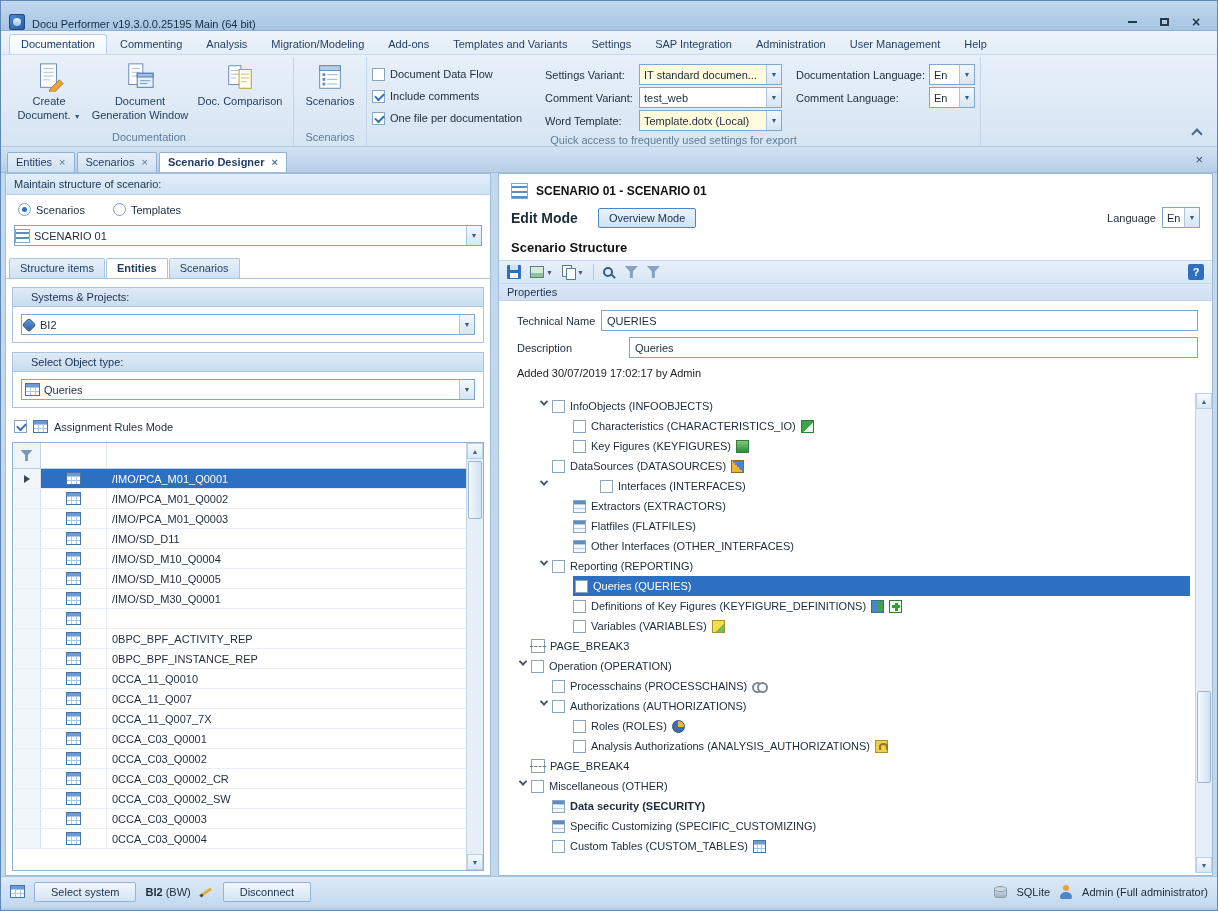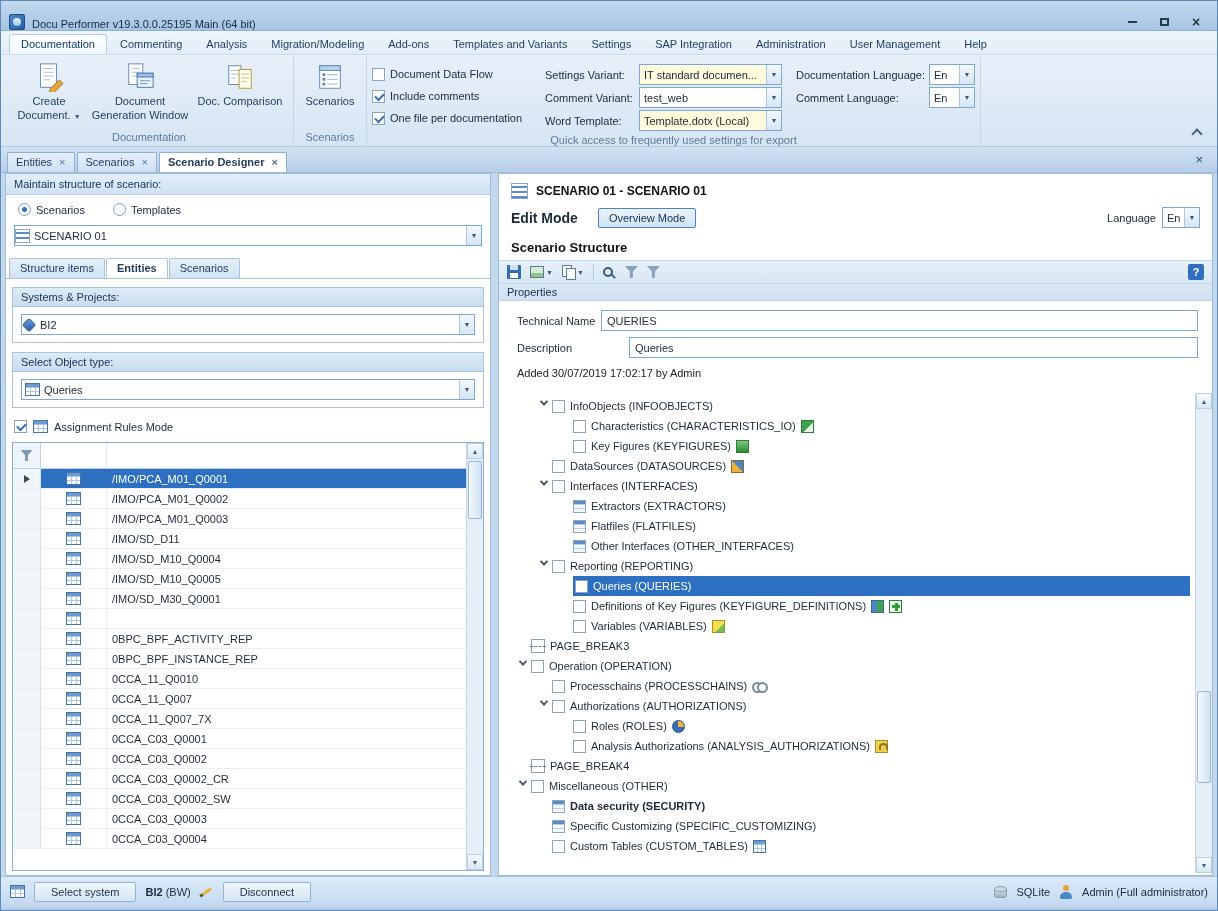--- a/index.html
+++ b/index.html
@@ -72,21 +72,21 @@
   
   .lp-header { background:linear-gradient(#e3eefa,#cfe2f3); border-bottom:1px solid #b9cfe4; padding:4px 8px; color:#17314f; }
   .lp-radios { display:flex; gap:28px; padding:8px 12px 5px; align-items:center; }
   .lp-radio { display:flex; align-items:center; gap:5px; }
   .lp-combo-row { padding:4px 8px 8px; }
   .lp-tabs { display:flex; gap:1px; padding:4px 3px 0; border-bottom:1px solid #a9c4de; }
   .ltab { padding:3px 10px 4px; border:1px solid #a9c4de; border-bottom:none; border-radius:2px 2px 0 0; background:linear-gradient(#e6effa,#d0e2f2); color:#1e3a5f; }
   .ltab.active { background:#fff; font-weight:bold; }
   .lp-body { flex:1; min-height:0; padding:8px 6px 4px; display:flex; flex-direction:column; }
   .groupbox { border:1px solid #a9c4de; margin-bottom:9px; }
-  .gb-header { background:linear-gradient(#dfeaf7,#c8ddf0); padding:3px 8px; border-bottom:1px solid #a9c4de; color:#17314f; }
+  .gb-header { background:linear-gradient(#dfeaf7,#c8ddf0); padding:3px 18px; border-bottom:1px solid #a9c4de; color:#17314f; }
   .gb-body { padding:7px 8px; display:flex; align-items:center; gap:6px; }
   .gb-body .combo { flex:1; }
   .arm-row { display:flex; align-items:center; gap:6px; padding:3px 2px 9px; }
 
   
   .qicon { width:15px; height:13px; flex:0 0 auto; border:1px solid #4575a8;
     background: linear-gradient(#6b9bd2 0 3px, rgba(0,0,0,0) 3px),
       repeating-linear-gradient(to right, rgba(0,0,0,0) 0 4px, #aac6e0 4px 5px),
       repeating-linear-gradient(to bottom, rgba(0,0,0,0) 0 3px, #aac6e0 3px 4px), #fff; }
   .scn-icon { width:15px; height:14px; flex:0 0 auto; border:1px solid #8aa6c2;
@@ -638,21 +638,21 @@
               </span>
             </div>
             <div class="trow" style="padding-left: 31px;">
               <span class="texp"></span>
               <span class="strip">
                 <span class="cb"></span>
                 <span class="tlabel">DataSources (DATASOURCES)</span>
                 <span class="tico ti-datasources"></span>
               </span>
             </div>
-            <div class="trow" style="padding-left: 31px;">
+            <div class="trow" style="padding-left: 31px; gap: 48px;">
               <span class="texp">
                 <span class="chev"></span>
               </span>
               <span class="strip">
                 <span class="cb"></span>
                 <span class="tlabel">Interfaces (INTERFACES)</span>
               </span>
             </div>
             <div class="trow" style="padding-left: 52px;">
               <span class="texp"></span>

